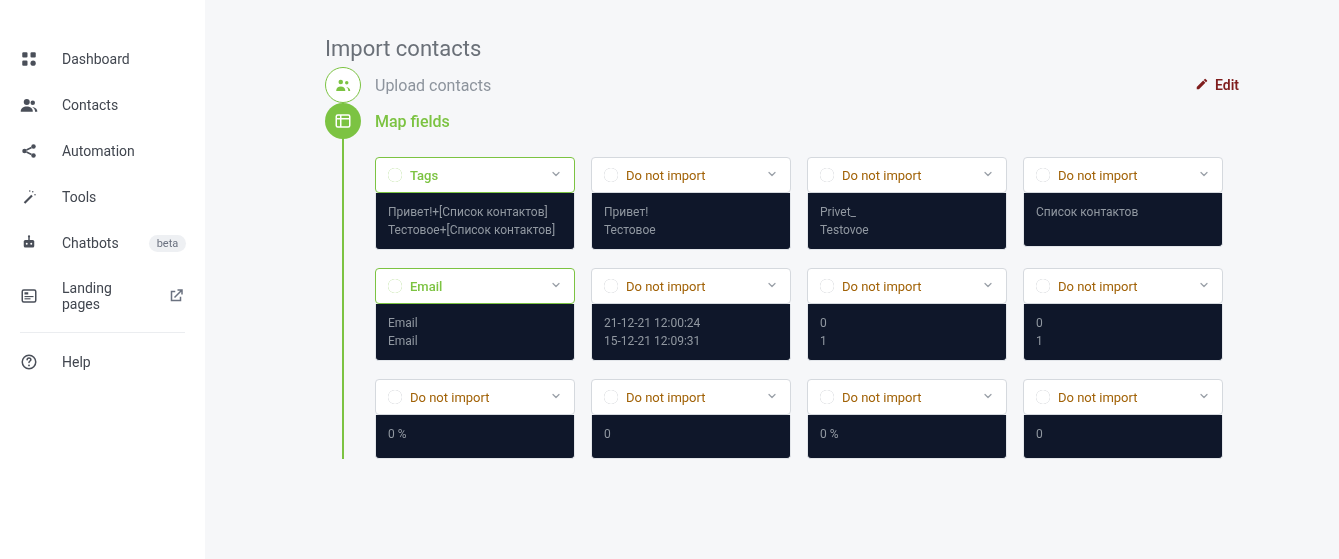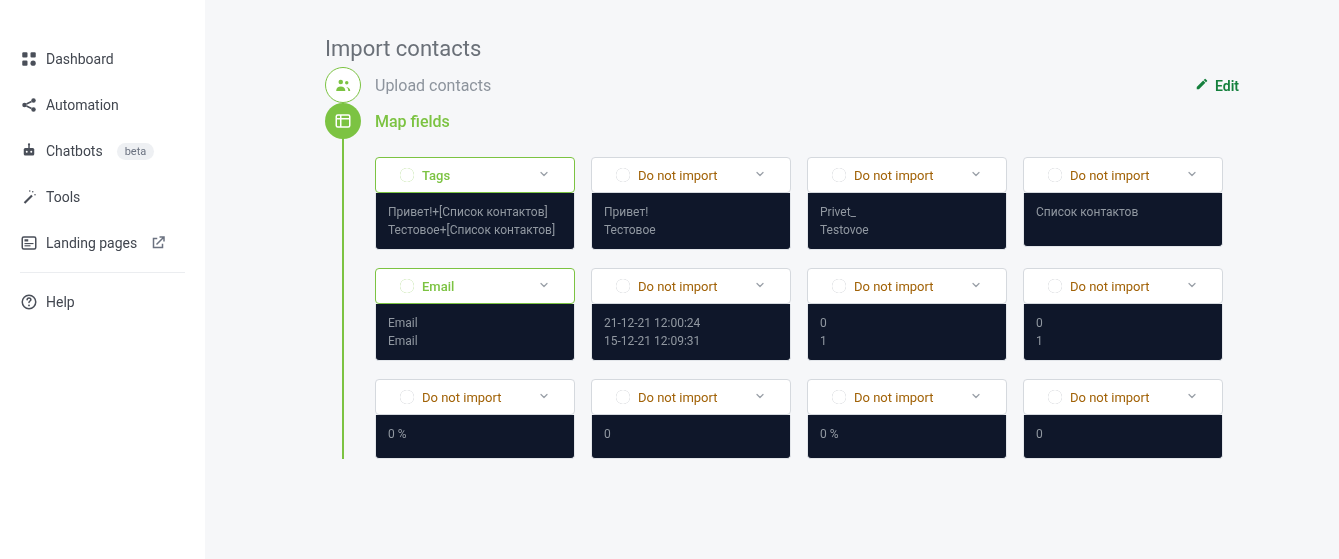--- a/index.html
+++ b/index.html
@@ -18,21 +18,21 @@
   .sidebar {
     width: 205px;
     background: #fff;
     padding-top: 36px;
     display: flex;
     flex-direction: column;
   }
   .side-item {
     display: flex;
     align-items: center;
-    gap: 8px;
+    gap: 24px;
     padding: 14px 20px;
     color: #41464f;
     cursor: pointer;
   }
   .side-icon {
     width: 18px; height: 18px;
     display: inline-flex;
     align-items: center; justify-content: center;
     color: #4a4f59;
   }
@@ -103,22 +103,22 @@
     min-height: 36px;
     gap: 45px;
   }
   .step-title {
     font-size: 16px;
     color: #8d949d;
   }
   .step-title.active { color: #7cc342; font-weight: 500; }
 
   .edit-link {
-    display: flex; align-items: flex-end; gap: 6px;
-    color: #15803d;
+    display: flex; align-items: center; gap: 6px;
+    color: #7f1d1d;
     font-weight: 600;
     font-size: 14px;
     cursor: pointer;
   }
   .edit-link svg { width: 14px; height: 14px; fill: currentColor; }
 
   .upload-box {
     margin-top: 18px;
     margin-bottom: 26px;
     border: 1px solid #e3e6ea;
@@ -156,21 +156,21 @@
   }
   .field-col { display: flex; flex-direction: column; }
   .field-select {
     border: 1px solid #d5d9de;
     border-radius: 4px;
     background: #fff;
     height: 36px;
     display: flex;
     align-items: center;
     justify-content: space-between;
-    padding: 0 24px;
+    padding: 0 12px;
     cursor: pointer;
   }
   .field-select.green { border-color: #7cc342; }
   .field-select .left {
     display: flex; align-items: center; gap: 8px;
     font-size: 13px;
   }
   .field-select.green .left { color: #7cc342; font-weight: 500; }
   .field-select .left.gray { color: #a16207; }
   .status-icon {
@@ -209,58 +209,69 @@
         <svg viewBox="0 0 24 24">
             <rect x="3" y="3" width="7" height="7" rx="1.5"></rect>
             <rect x="14" y="3" width="7" height="7" rx="1.5"></rect>
             <rect x="3" y="14" width="7" height="7" rx="1.5"></rect>
             <circle cx="17.5" cy="17.5" r="3.5"></circle>
           </svg>
       </span>
       <span>Dashboard</span>
     </div>
 
+    <div class="side-item">
+      <span class="side-icon">
+        <svg viewBox="0 0 24 24">
+            <circle cx="9" cy="8" r="4"></circle>
+            <path d="M1 20c0-3.3 3.6-6 8-6s8 2.7 8 6v1H1z"></path>
+            <circle cx="17" cy="9" r="3"></circle>
+            <path d="M20 20c0-2.2-1.5-4.1-3.7-5.1 3 0 6.7 2 6.7 5.1v1H20z"></path>
+          </svg>
+      </span>
+      <span>Contacts</span>
+    </div>
 
 
     <div class="side-item">
       <span class="side-icon">
         <svg viewBox="0 0 24 24">
             <circle cx="6" cy="12" r="3"></circle>
             <circle cx="18" cy="6" r="3"></circle>
             <circle cx="18" cy="18" r="3"></circle>
             <path d="M8.6 10.7l6.8-3.4M8.6 13.3l6.8 3.4" stroke="currentColor" stroke-width="2" fill="none"></path>
           </svg>
       </span>
       <span>Automation</span>
+    </div>
+
+    <div class="side-item">
+      <span class="side-icon">
+        <svg viewBox="0 0 24 24">
+            <path d="M5 19l10-10 2 2L7 21z"></path>
+            <circle cx="17" cy="5" r="1"></circle>
+            <circle cx="20" cy="9" r="1"></circle>
+            <circle cx="13" cy="4" r="1"></circle>
+          </svg>
+      </span>
+      <span>Tools</span>
     </div>
 
     <div class="side-item">
       <span class="side-icon">
         <svg viewBox="0 0 24 24">
             <rect x="5" y="8" width="14" height="10" rx="2"></rect>
             <circle cx="9" cy="13" r="1.3" fill="#fff"></circle>
             <circle cx="15" cy="13" r="1.3" fill="#fff"></circle>
             <rect x="11" y="4" width="2" height="4"></rect>
             <circle cx="12" cy="3" r="1.5"></circle>
           </svg>
       </span>
       <span>Chatbots</span>
       <span class="beta-badge">beta</span>
-    </div>
-
-    <div class="side-item">
-      <span class="side-icon">
-        <svg viewBox="0 0 24 24">
-            <path d="M5 19l10-10 2 2L7 21z"></path>
-            <circle cx="17" cy="5" r="1"></circle>
-            <circle cx="20" cy="9" r="1"></circle>
-            <circle cx="13" cy="4" r="1"></circle>
-          </svg>
-      </span>
-      <span>Tools</span>
     </div>
 
     <div class="side-item">
       <span class="side-icon">
         <svg viewBox="0 0 24 24">
             <rect x="3" y="4" width="18" height="16" rx="2" fill="none" stroke="currentColor" stroke-width="2"></rect>
             <rect x="6" y="7" width="5" height="3"></rect>
             <rect x="6" y="12" width="12" height="1.5"></rect>
             <rect x="6" y="15" width="8" height="1.5"></rect>
           </svg>

